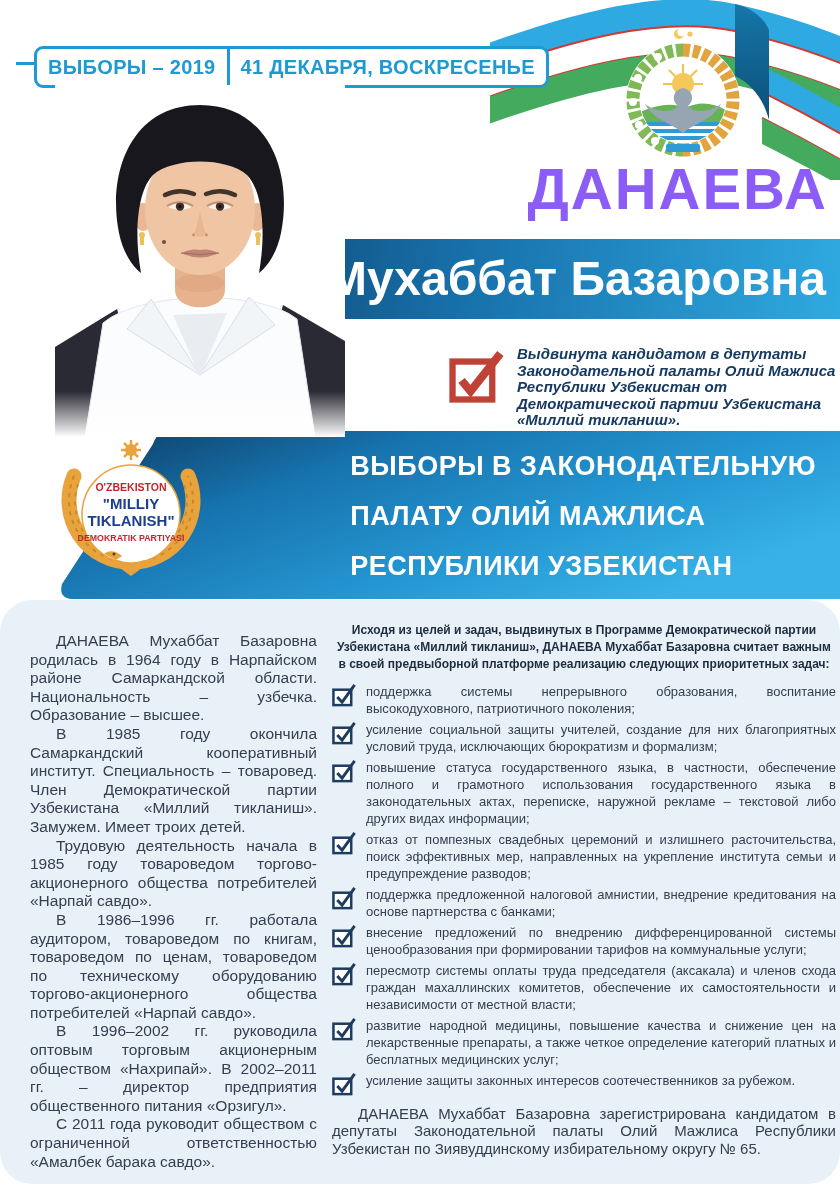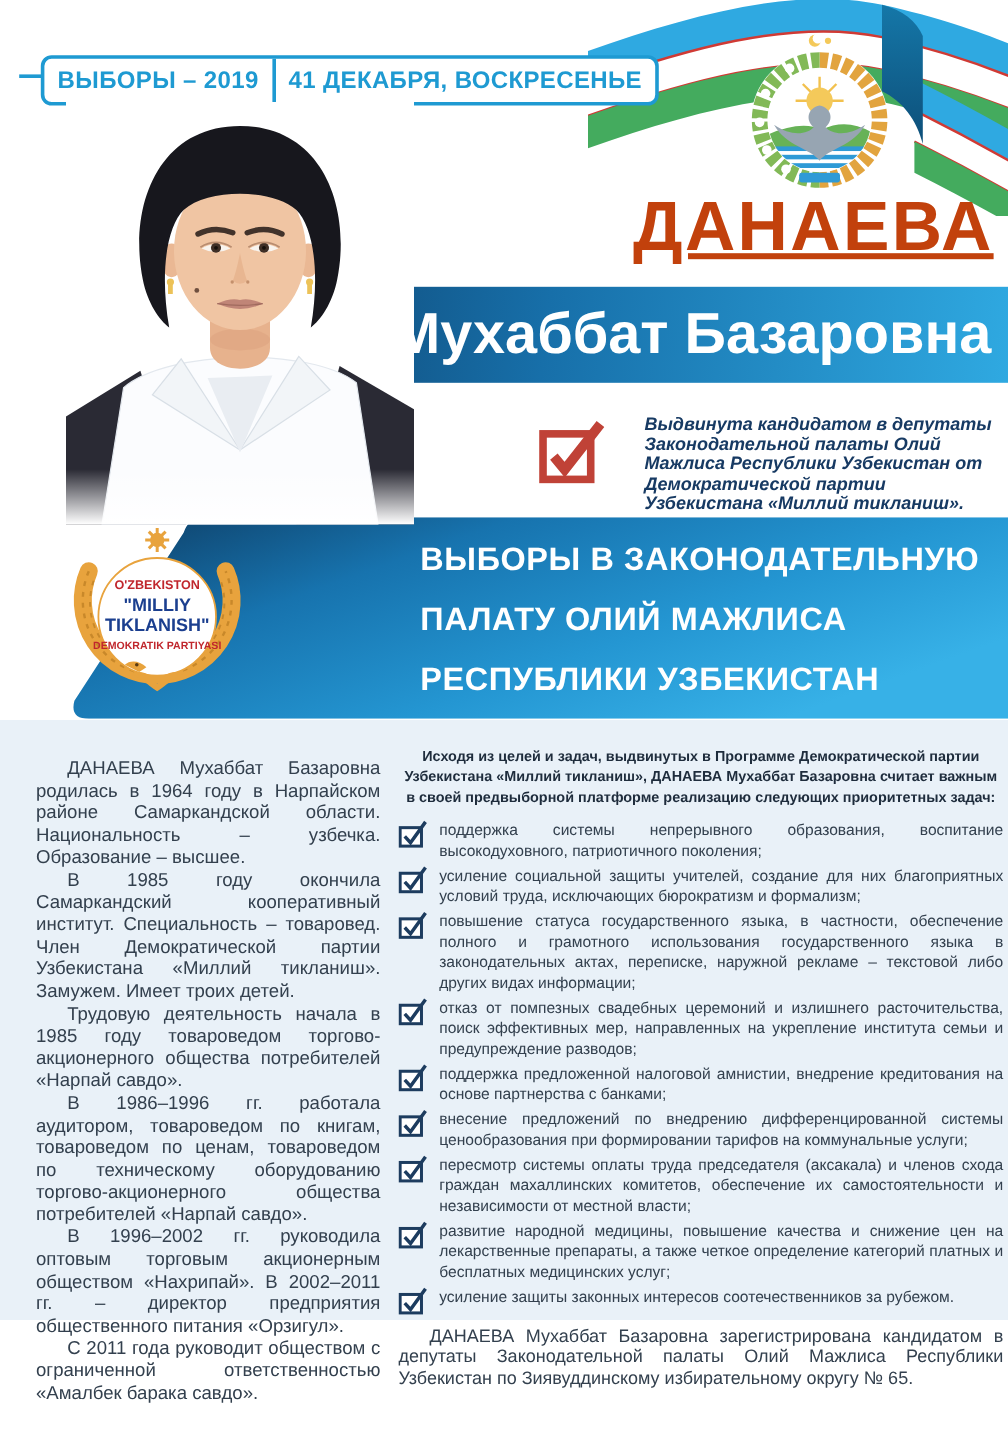--- a/index.html
+++ b/index.html
@@ -14,43 +14,43 @@
   .date-badge span{padding:8px 11px; white-space:nowrap;}
   .date-badge .right{border-left:3px solid #1e9ad2;}
 
   
   .ribbon-wrap{position:absolute; right:0; top:0; width:350px; height:180px; z-index:1;}
 
   
   .photo{position:absolute; left:55px; top:85px; width:290px; height:352px; z-index:2;}
 
   
-  .surname{position:absolute; right:12px; top:160px; z-index:1; color:#c2410c;
-    font-size:58px; font-weight:bold; letter-spacing:2px; line-height:1; white-space:nowrap;text-decoration:underline;}
+  .surname{position:absolute; right:12px; top:160px; z-index:1; color:#8b5cf6;
+    font-size:58px; font-weight:bold; letter-spacing:2px; line-height:1; white-space:nowrap;}
   .name-banner{position:absolute; left:140px; right:0; top:239px; height:80px; z-index:1;
     background:linear-gradient(97deg,#0c3a63 0%,#176fa9 45%,#2fa9e1 100%);
     display:flex; align-items:center; justify-content:flex-end; padding-right:14px; box-sizing:border-box;}
   .name-banner .nm{color:#fff; font-size:48px; font-weight:bold; line-height:1; white-space:nowrap;}
 
   
   .nomination{position:absolute; left:448px; top:346px; width:390px; display:flex; gap:13px; z-index:1;}
   .nomination .red-check{flex:0 0 auto; width:56px; height:56px; margin-top:2px;}
-  .nomination .nom-text{font-size:15px; font-weight:bold; font-style:italic; color:#173a63; line-height:16.5px; width:322px;margin-left:20px;}
+  .nomination .nom-text{font-size:15px; font-weight:bold; font-style:italic; color:#173a63; line-height:16.5px; width:322px;}
 
   
   .title-banner{position:absolute; left:0; top:431px; width:840px; height:168px;}
   .title-banner svg.bg{position:absolute; left:0; top:0; width:840px; height:168px;}
   .title-banner .tb-text{position:absolute; right:24px; top:10px; text-align:left;
     color:#fff; font-weight:bold; font-size:27px; line-height:50px; letter-spacing:.5px; white-space:nowrap;}
 
   
   .party-emblem{position:absolute; left:36px; top:438px; width:190px; height:158px; z-index:3;}
 
   
-  .bottom{position:absolute; left:0; top:600px; width:840px; height:500px; background:#e9f1f8;}
+  .bottom{position:absolute; left:0; top:600px; width:840px; height:584px; background:#e9f1f8;border-radius:32px;}
 
   .bio{position:absolute; left:30px; top:32px; width:287px; color:#33404e;
     font-size:15.5px; line-height:18.6px; text-align:justify;}
   .bio p{margin:0; text-indent:26px;}
 
   .platform{position:absolute; left:332px; top:22px; width:504px; color:#33404e;}
   .pl-intro{font-weight:bold; text-align:center; color:#1e2c3c; font-size:12px; line-height:17.2px; margin:0 4px 9px 4px;}
   .pl-items{display:flex; flex-direction:column; gap:4px;}
   .pl-item{display:flex; gap:9px; align-items:flex-start;}
   .pl-item .cb{flex:0 0 auto; width:25px; height:24px; margin-top:0px;}

